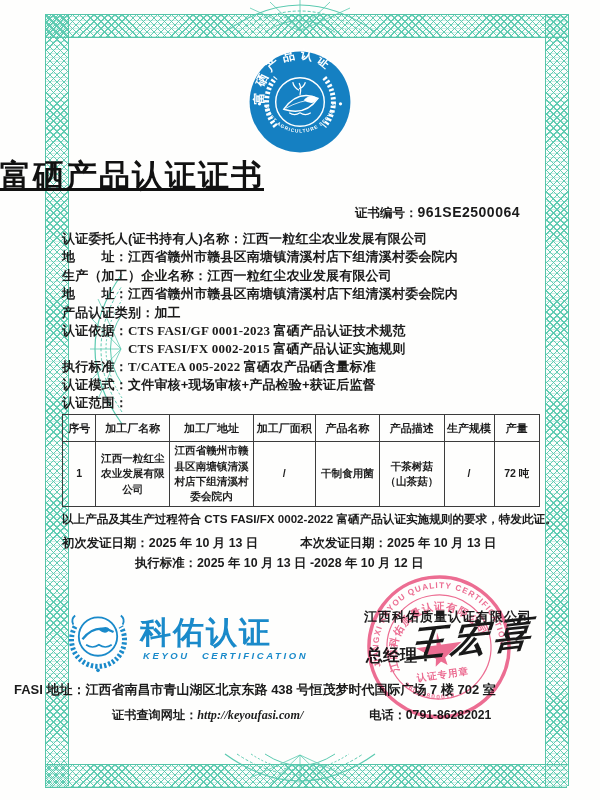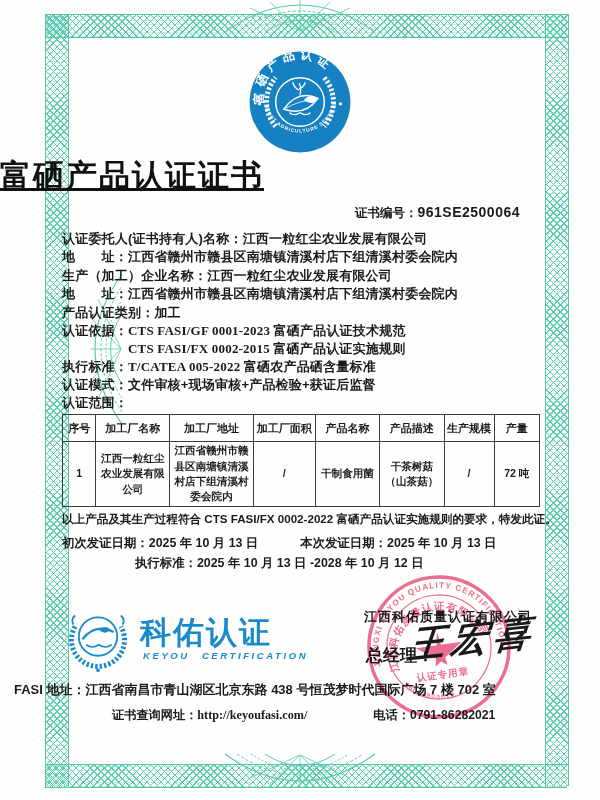--- a/index.html
+++ b/index.html
@@ -56,21 +56,21 @@
   .issuer-co{position:absolute;left:348px;top:8px;width:200px;text-align:center;
     font-size:13px;font-weight:700;letter-spacing:1px;}
   .signer{position:absolute;left:366px;top:44px;font-size:17px;font-weight:700;}
   .signature{position:absolute;left:408px;top:14px;font-size:37px;font-weight:900;color:#191919;
     transform:rotate(-6deg) skewX(-12deg);letter-spacing:6px;z-index:6;font-style:italic;}
   .stamp{position:absolute;left:364px;top:-28px;z-index:5;mix-blend-mode:multiply;}
   
   .fasi{position:absolute;left:14px;top:681px;width:100%;font-size:13px;font-weight:700;white-space:nowrap;}
   .contact{position:absolute;left:0;top:707px;width:100%;font-size:12.2px;font-weight:700;white-space:nowrap;}
   .contact .q{margin-left:112px;}
-  .contact .url{font-family:"Liberation Serif",serif;font-weight:700;}
+  .contact .url{font-family:"Liberation Serif",serif;font-weight:700;font-style:italic;}
   .contact .tel{margin-left:66px;}
 </style>
 </head>
 <body>
 
 <div class="page">
 
   
   <svg width="0" height="0" aria-hidden="true">
       <defs>

